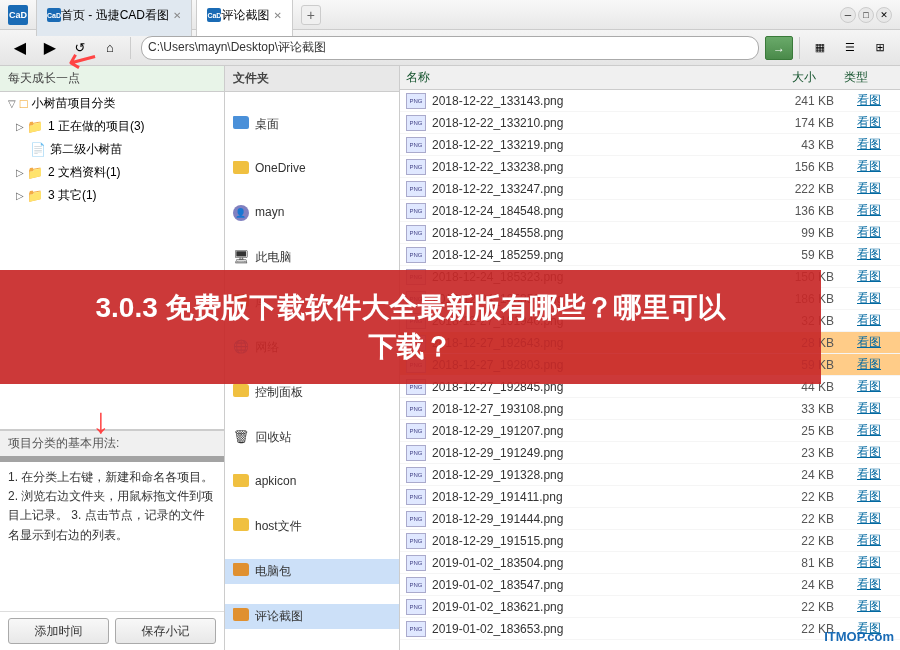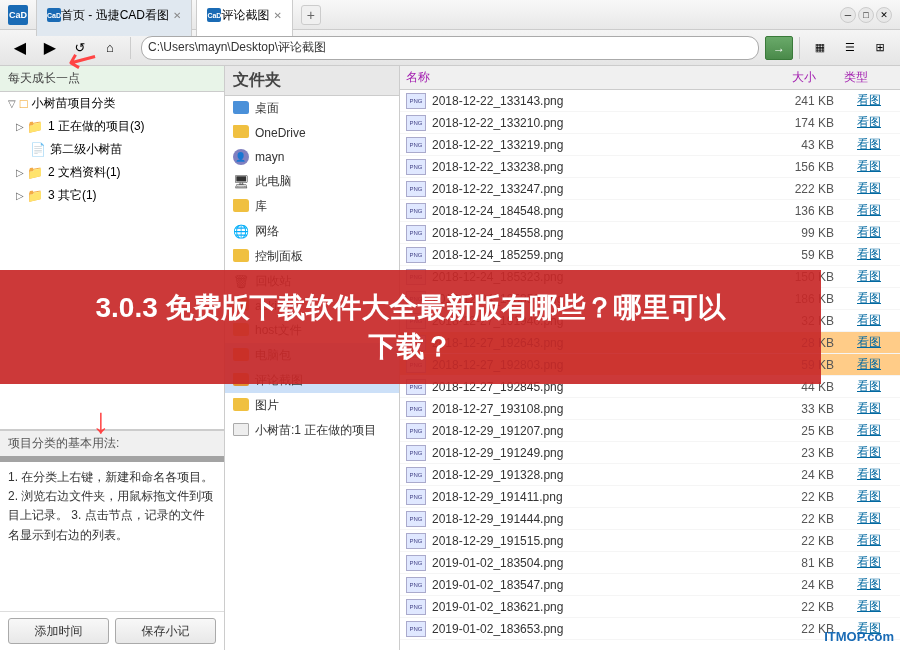--- a/index.html
+++ b/index.html
@@ -207,50 +207,51 @@
     .middle-panel {
       width: 175px;
       background: white;
       border-right: 1px solid #ccc;
       overflow-y: auto;
     }
     .panel-header {
       padding: 4px 8px;
       background: #e8e8e8;
       border-bottom: 1px solid #ccc;
-      font-size: 16px;
+      font-size: 12px;
       font-weight: bold;
       color: #444;
     }
     .folder-item {
       padding: 4px 8px;
       cursor: pointer;
       display: flex;
-      align-items: center;
+      align-items: flex-start;
       gap: 6px;
       font-size: 12px;
       color: #333;
+      margin-top: 20px;
     }
     .folder-item.selected { background: #cce0f8; }
     .folder-label { font-size: 12px; }
 
     
     .right-panel {
       flex: 1;
       background: white;
       display: flex;
       flex-direction: column;
     }
     .file-list-header {
       display: flex;
       padding: 3px 6px;
       background: #f0f0f0;
       border-bottom: 1px solid #ccc;
       font-size: 12px;
-      color: #a21caf;
+      color: #14532d;
     }
     .col-name { flex: 1; }
     .col-size { width: 70px; text-align: center; padding-right: 10px; }
     .col-type { width: 50px; }
     .file-list {
       flex: 1;
       overflow-y: auto;
     }
     .file-row {
       display: flex;

